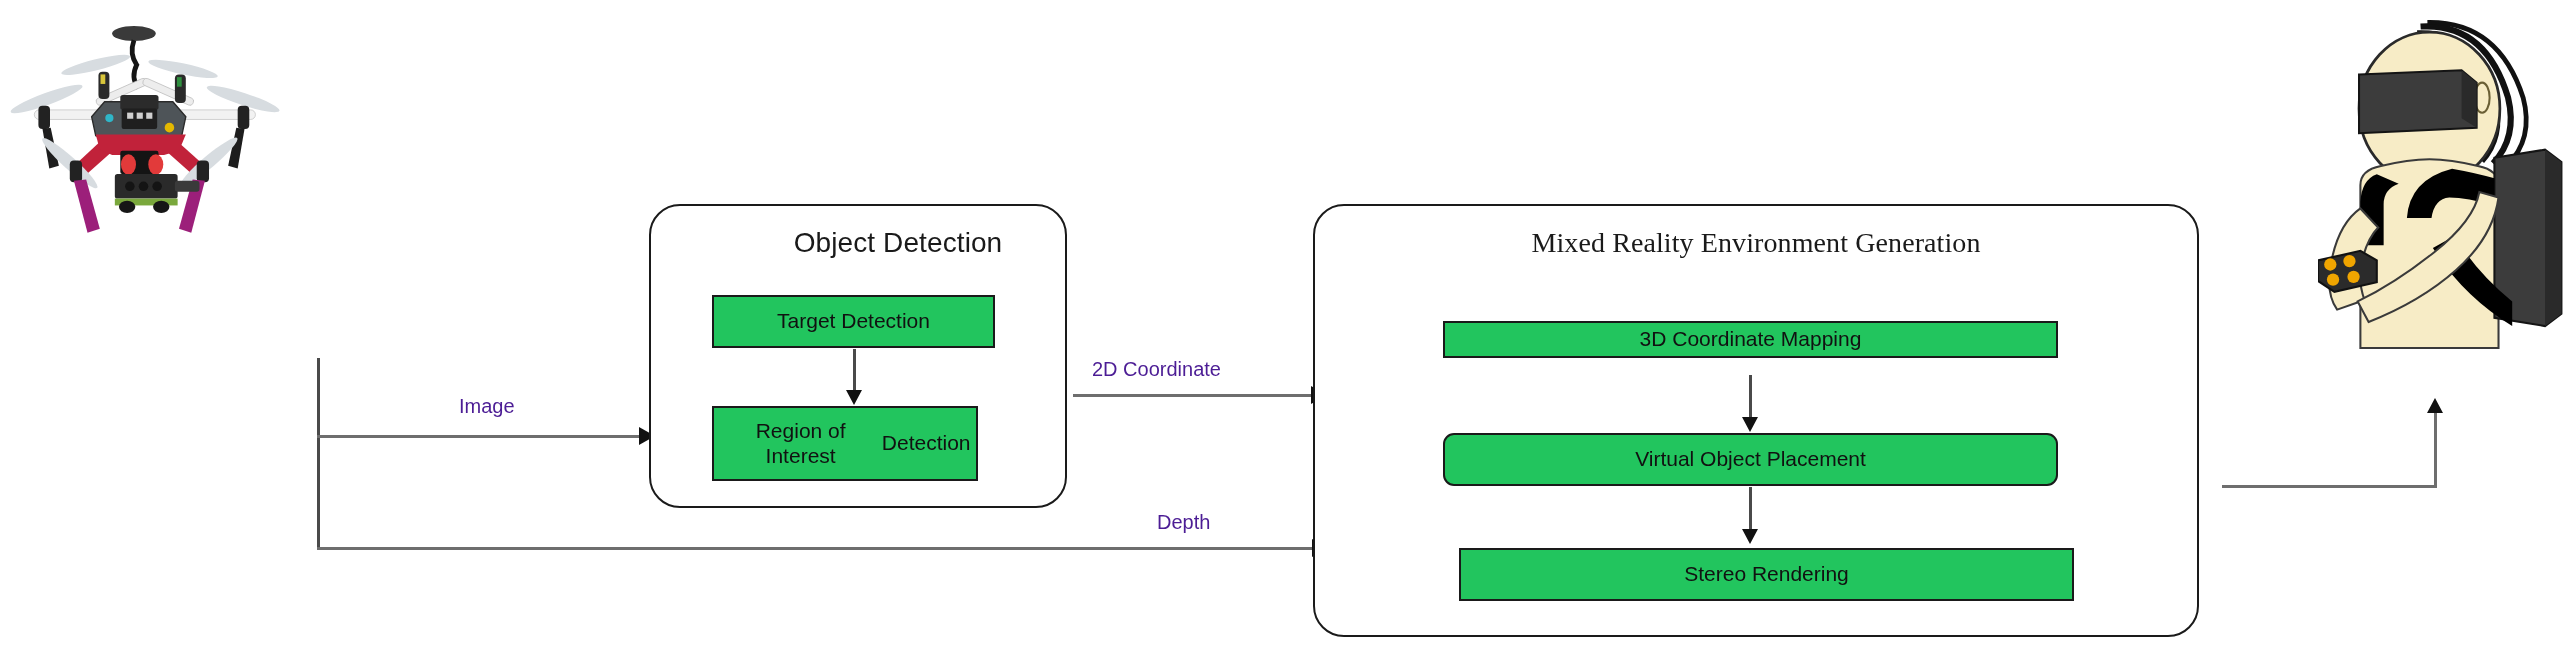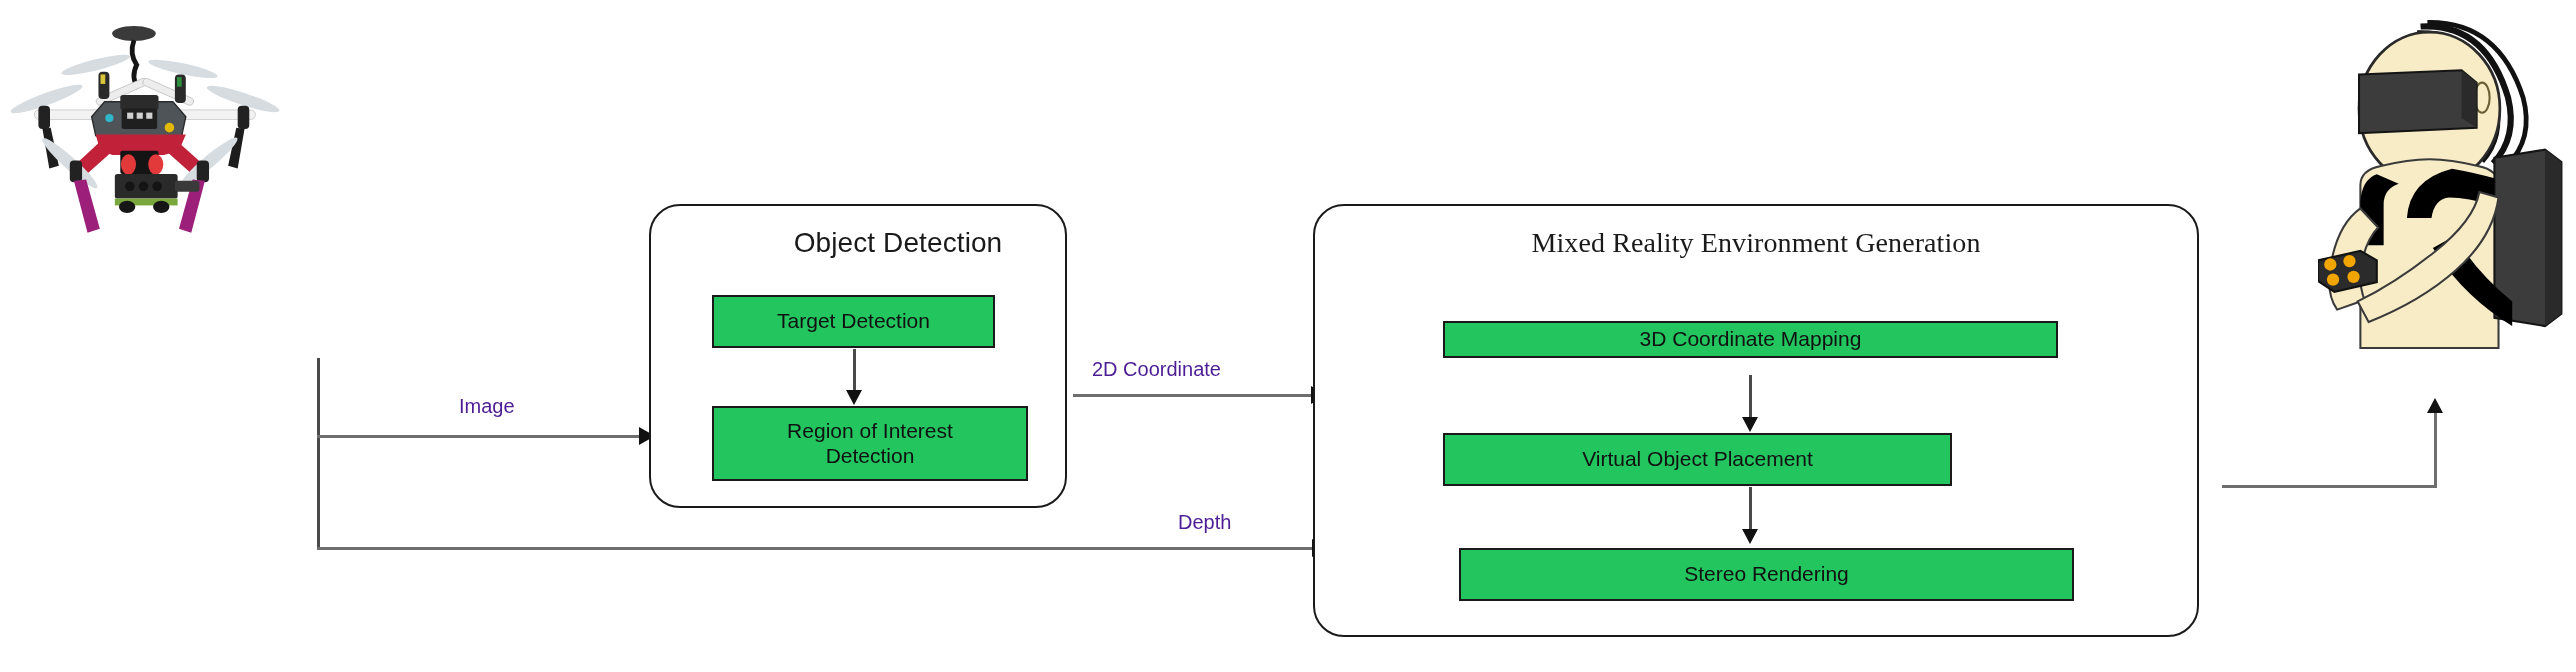--- a/index.html
+++ b/index.html
@@ -178,54 +178,54 @@
   </div>
 
   <div class="vline vline-dark" style="left:317px; top:358px; width:3.4px; height:191px;"></div>
 
   <div class="hline" style="left:317px; top:435px; width:325px;"></div>
   <div class="arrow-right" style="left:639px; top:427px;"></div>
   <div class="edge-label" style="left:459px; top:395px;">Image</div>
 
   <div class="hline" style="left:317px; top:547px; width:998px;"></div>
   <div class="arrow-right" style="left:1312px; top:539px;"></div>
-  <div class="edge-label" style="left:1157px; top:511px;margin-left:21px;">Depth</div>
+  <div class="edge-label" style="left:1157px; top:511px;">Depth</div>
 
   <div class="panel" style="left:649px; top:204px; width:418px; height:304px;">
   </div>
   <div class="panel-title" style="left:649px; top:227px; width:498px;">Object Detection</div>
 
   <div class="step" style="left:712px; top:295px; width:283px; height:53px;">
     <span>Target Detection</span>
   </div>
 
   <div class="vline vline-dark" style="left:853px; top:349px; height:45px;"></div>
   <div class="arrow-down" style="left:846px; top:390px;"></div>
 
-  <div class="step" style="left:712px; top:406px; width:316px; height:75px; flex-direction:column;">
+  <div class="step" style="left:712px; top:406px; width:266px; height:75px; ">
     <span>Region of Interest</span>
     <span>Detection</span>
   </div>
 
   <div class="hline" style="left:1073px; top:394px; width:241px;"></div>
   <div class="arrow-right" style="left:1311px; top:386px;"></div>
   <div class="edge-label" style="left:1092px; top:358px;">2D Coordinate</div>
 
   <div class="panel" style="left:1313px; top:204px; width:886px; height:433px;">
   </div>
   <div class="panel-title" style="left:1313px; top:227px; width:886px;font-family:Liberation Serif, serif;">Mixed Reality Environment Generation</div>
 
   <div class="step" style="left:1443px; top:321px; width:615px; height:37px;">
     <span>3D Coordinate Mapping</span>
   </div>
 
   <div class="vline vline-dark" style="left:1749px; top:375px; height:46px;"></div>
   <div class="arrow-down" style="left:1742px; top:417px;"></div>
 
-  <div class="step" style="left:1443px; top:433px; width:509px; height:53px;">
+  <div class="step" style="left:1443px; top:433px; width:615px; height:53px;border-radius:11px;">
     <span>Virtual Object Placement</span>
   </div>
 
   <div class="vline vline-dark" style="left:1749px; top:487px; height:46px;"></div>
   <div class="arrow-down" style="left:1742px; top:529px;"></div>
 
   <div class="step" style="left:1443px; top:548px; width:615px; height:53px;margin-left:16px;">
     <span>Stereo Rendering</span>
   </div>
 

